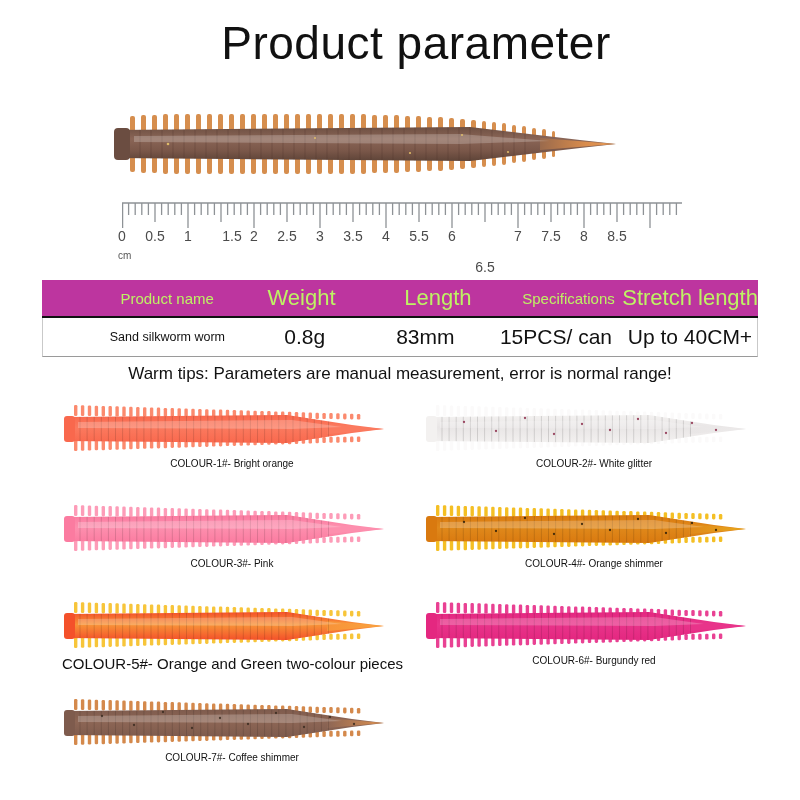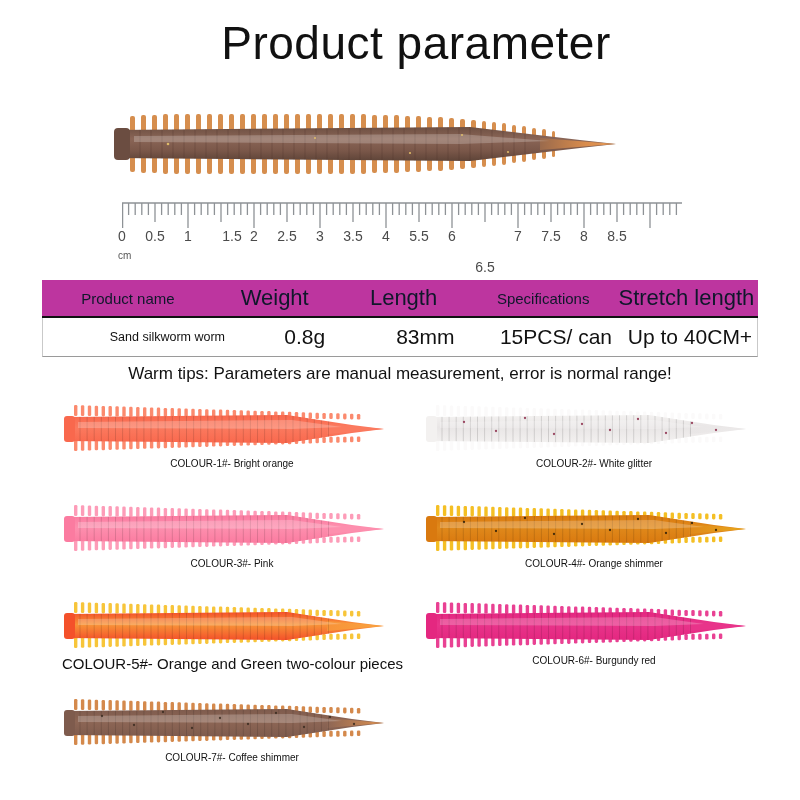--- a/index.html
+++ b/index.html
@@ -95,21 +95,21 @@
   .cell {
     text-align: center;
     box-sizing: border-box;
   }
   .c1 { width: 24%; }
   .c2 { width: 17%; }
   .c3 { width: 19%; }
   .c4 { width: 20%; }
   .c5 { width: 20%; }
 
-  .spec-head .cell { color: #0f172a; }
+  .spec-head .cell { color: #bef264; text-align: right; }
   .h-small { font-size: 15px; }
   .h-big { font-size: 22px; }
   .b-small { font-size: 12.5px; color: #111; }
   .b-big { font-size: 21px; color: #111; }
 
   
   .warm-tips {
     position: absolute;
     top: 364px;
     left: 0;

